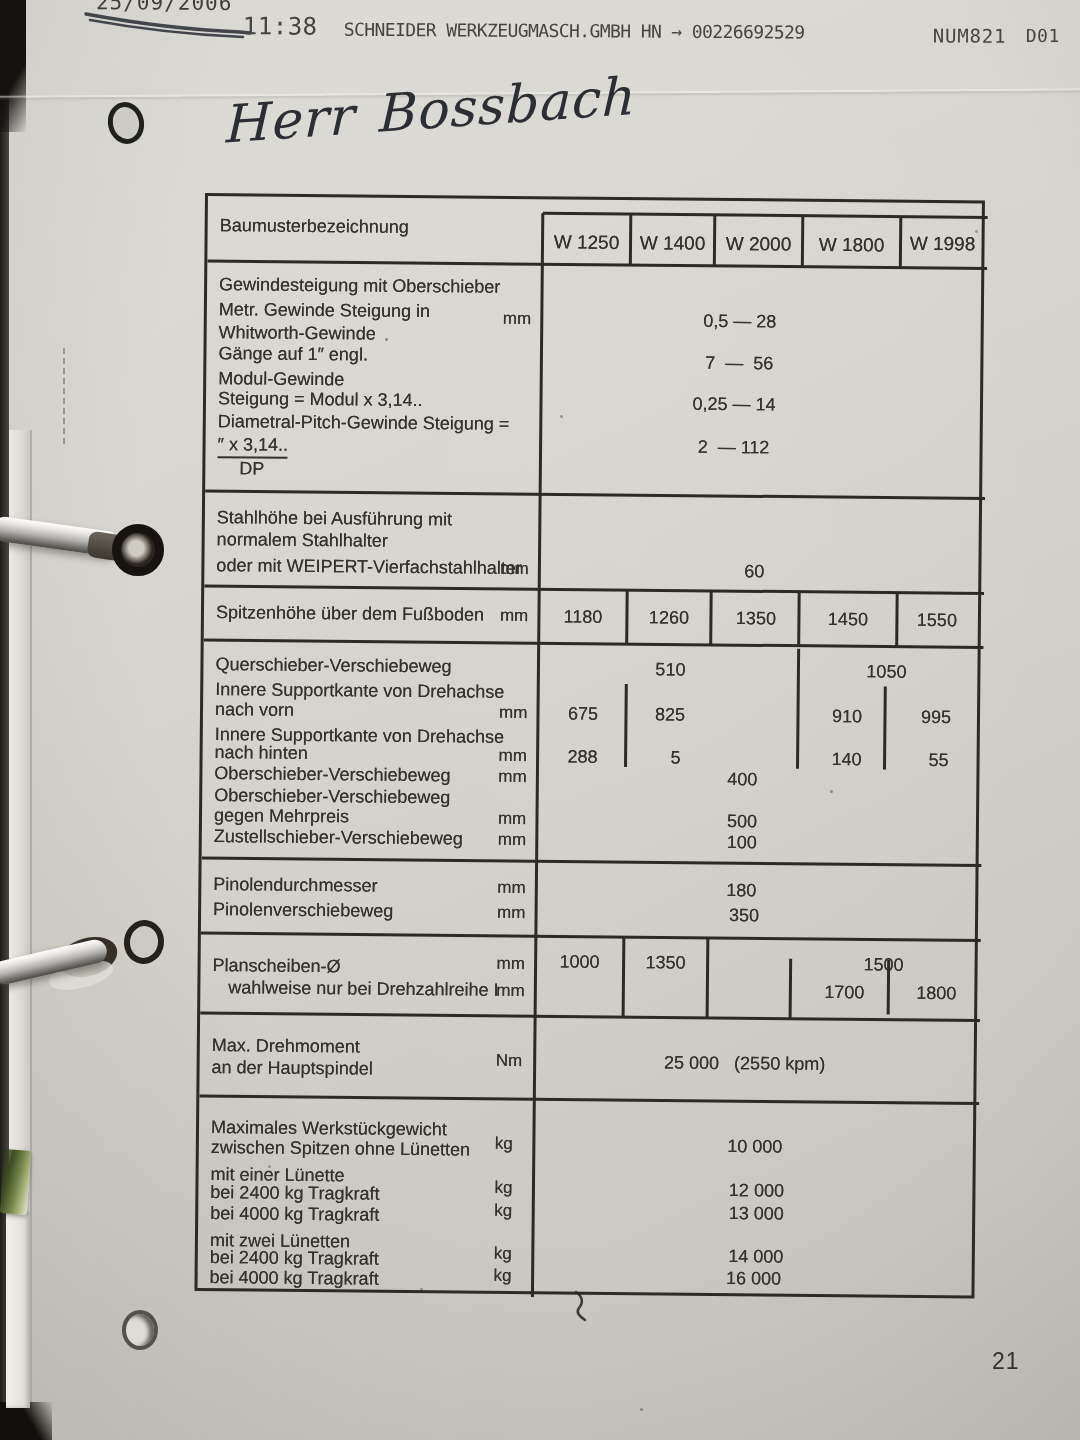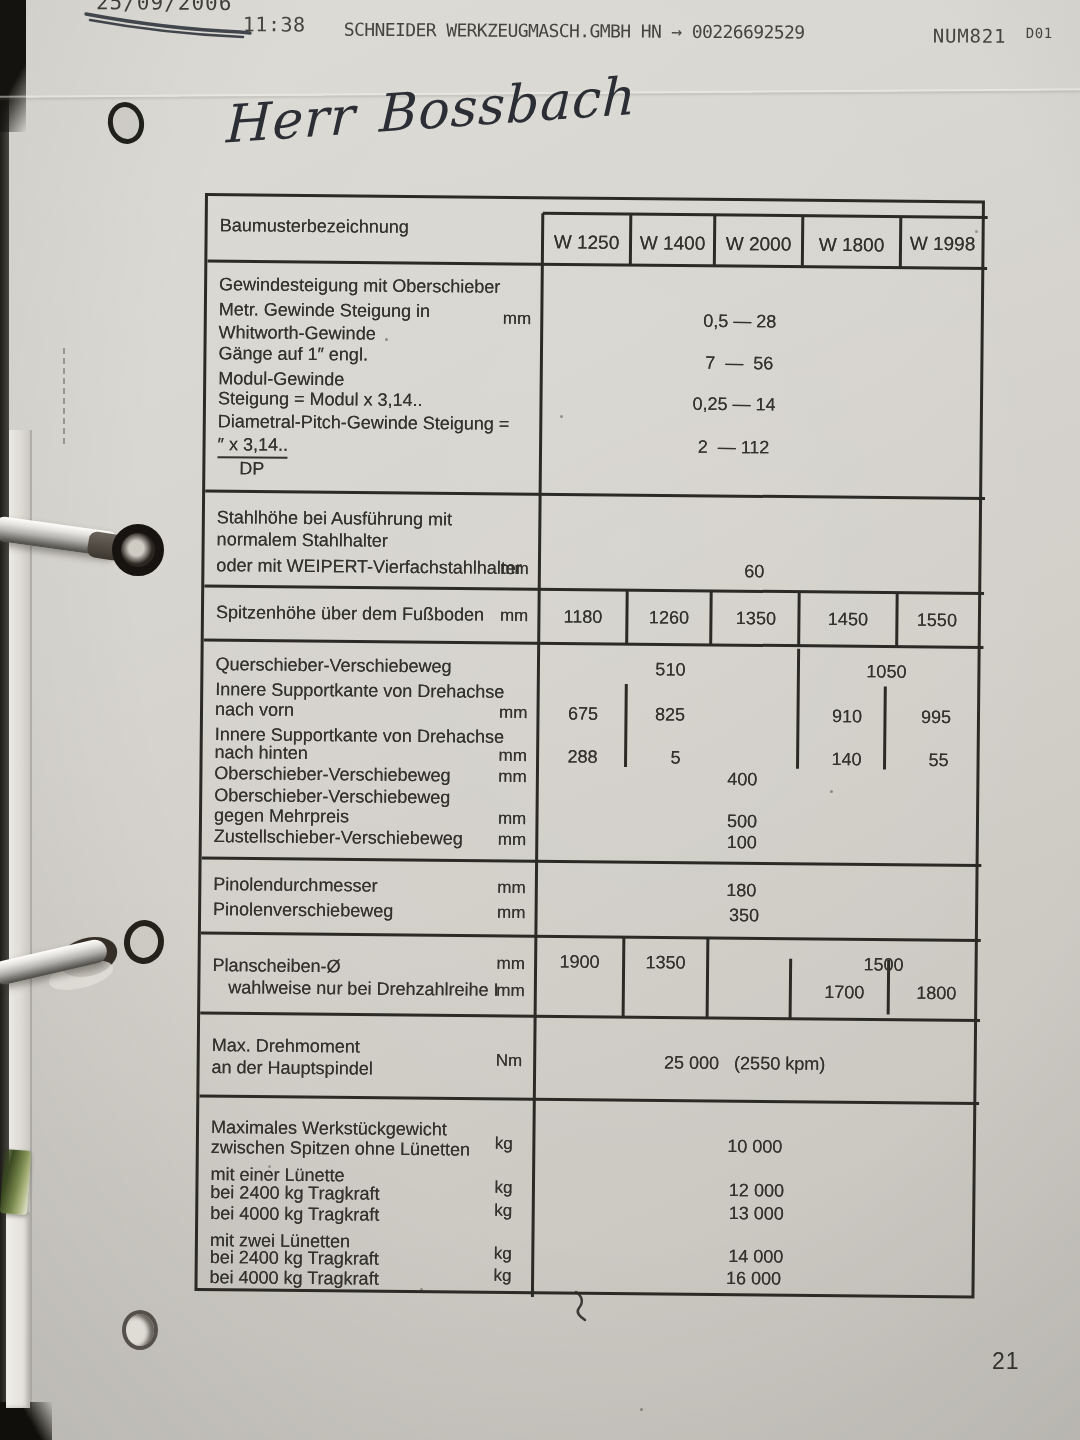--- a/index.html
+++ b/index.html
@@ -42,24 +42,24 @@
   .rod2{left:-8px;top:950px;width:116px;height:24px;transform:rotate(-13deg);}
   .rod2-hole{position:absolute;left:58px;top:938px;width:60px;height:38px;border-radius:50%;transform:rotate(-16deg);
     background:radial-gradient(ellipse at 60% 45%,#362f27 55%,#6e675c 85%,rgba(120,115,105,0));}
   .rod2-paperlip{position:absolute;left:48px;top:962px;width:66px;height:26px;border-radius:50%;transform:rotate(-14deg);background:rgba(225,223,216,0.8);}
   
   .fax{position:absolute;left:0;top:0;width:1080px;transform:rotate(0.35deg);
     font-family:"DejaVu Sans Mono",monospace;color:#45443f;}
   .fax .t{position:absolute;white-space:nowrap;}
   .fax-date-clip{position:absolute;left:96px;top:0;width:160px;height:26px;overflow:hidden;}
   .fax-date{position:relative;top:-7px;font-size:21px;letter-spacing:1px;color:#3e3d38;}
-  .fax-time{left:243px;top:14px;font-size:20px;letter-spacing:0.5px;}
+  .fax-time{left:243px;top:14px;font-size:24px;letter-spacing:0.5px;}
   .fax-company{left:344px;top:20px;font-size:18px;letter-spacing:-0.6px;}
   .fax-num{left:933px;top:22px;font-size:19px;letter-spacing:0.8px;}
-  .fax-doc{left:1026px;top:22px;font-size:14px;letter-spacing:0.5px;}
+  .fax-doc{left:1026px;top:22px;font-size:18px;letter-spacing:0.5px;}
   
   .handwriting{position:absolute;left:226px;top:80px;
     font-family:"DejaVu Serif",serif;font-style:italic;font-size:52px;color:#2b2e34;
     transform:rotate(-4deg) skewX(-6deg);letter-spacing:1px;word-spacing:6px;white-space:nowrap;}
   .pen-svg{position:absolute;left:0;top:0;pointer-events:none;}
   
   .page-number{position:absolute;left:992px;top:1348px;font-size:23px;color:#33312c;letter-spacing:1px;}
   
   .sheet{position:absolute;left:205px;top:193px;width:780px;height:1098px;
     transform:rotate(0.55deg);transform-origin:0 0;box-sizing:border-box;
@@ -195,21 +195,21 @@
     <div class="lbl" style="left:12px;top:704px">Pinolenverschiebeweg</div>
     <div class="unit" style="top:679px">mm</div>
     <div class="unit" style="top:704px">mm</div>
     <div class="val" style="left:540px;top:679px">180</div>
     <div class="val" style="left:543px;top:704px">350</div>
 
     <div class="lbl" style="left:12px;top:760px">Planscheiben-Ø</div>
     <div class="lbl" style="left:28px;top:782px">wahlweise nur bei Drehzahlreihe I</div>
     <div class="unit" style="top:755px">mm</div>
     <div class="unit" style="top:782px">mm</div>
-    <div class="val" style="left:379px;top:752px">1900</div>
+    <div class="val" style="left:379px;top:752px">1000</div>
     <div class="val" style="left:465px;top:752px">1350</div>
     <div class="val" style="left:683px;top:752px">1500</div>
     <div class="val" style="left:644px;top:780px">1700</div>
     <div class="val" style="left:736px;top:780px">1800</div>
 
     <div class="lbl" style="left:12px;top:840px">Max. Drehmoment</div>
     <div class="lbl" style="left:12px;top:862px">an der Hauptspindel</div>
     <div class="unit" style="top:852px">Nm</div>
     <div class="val" style="left:545px;top:852px">25 000   (2550 kpm)</div>
 

